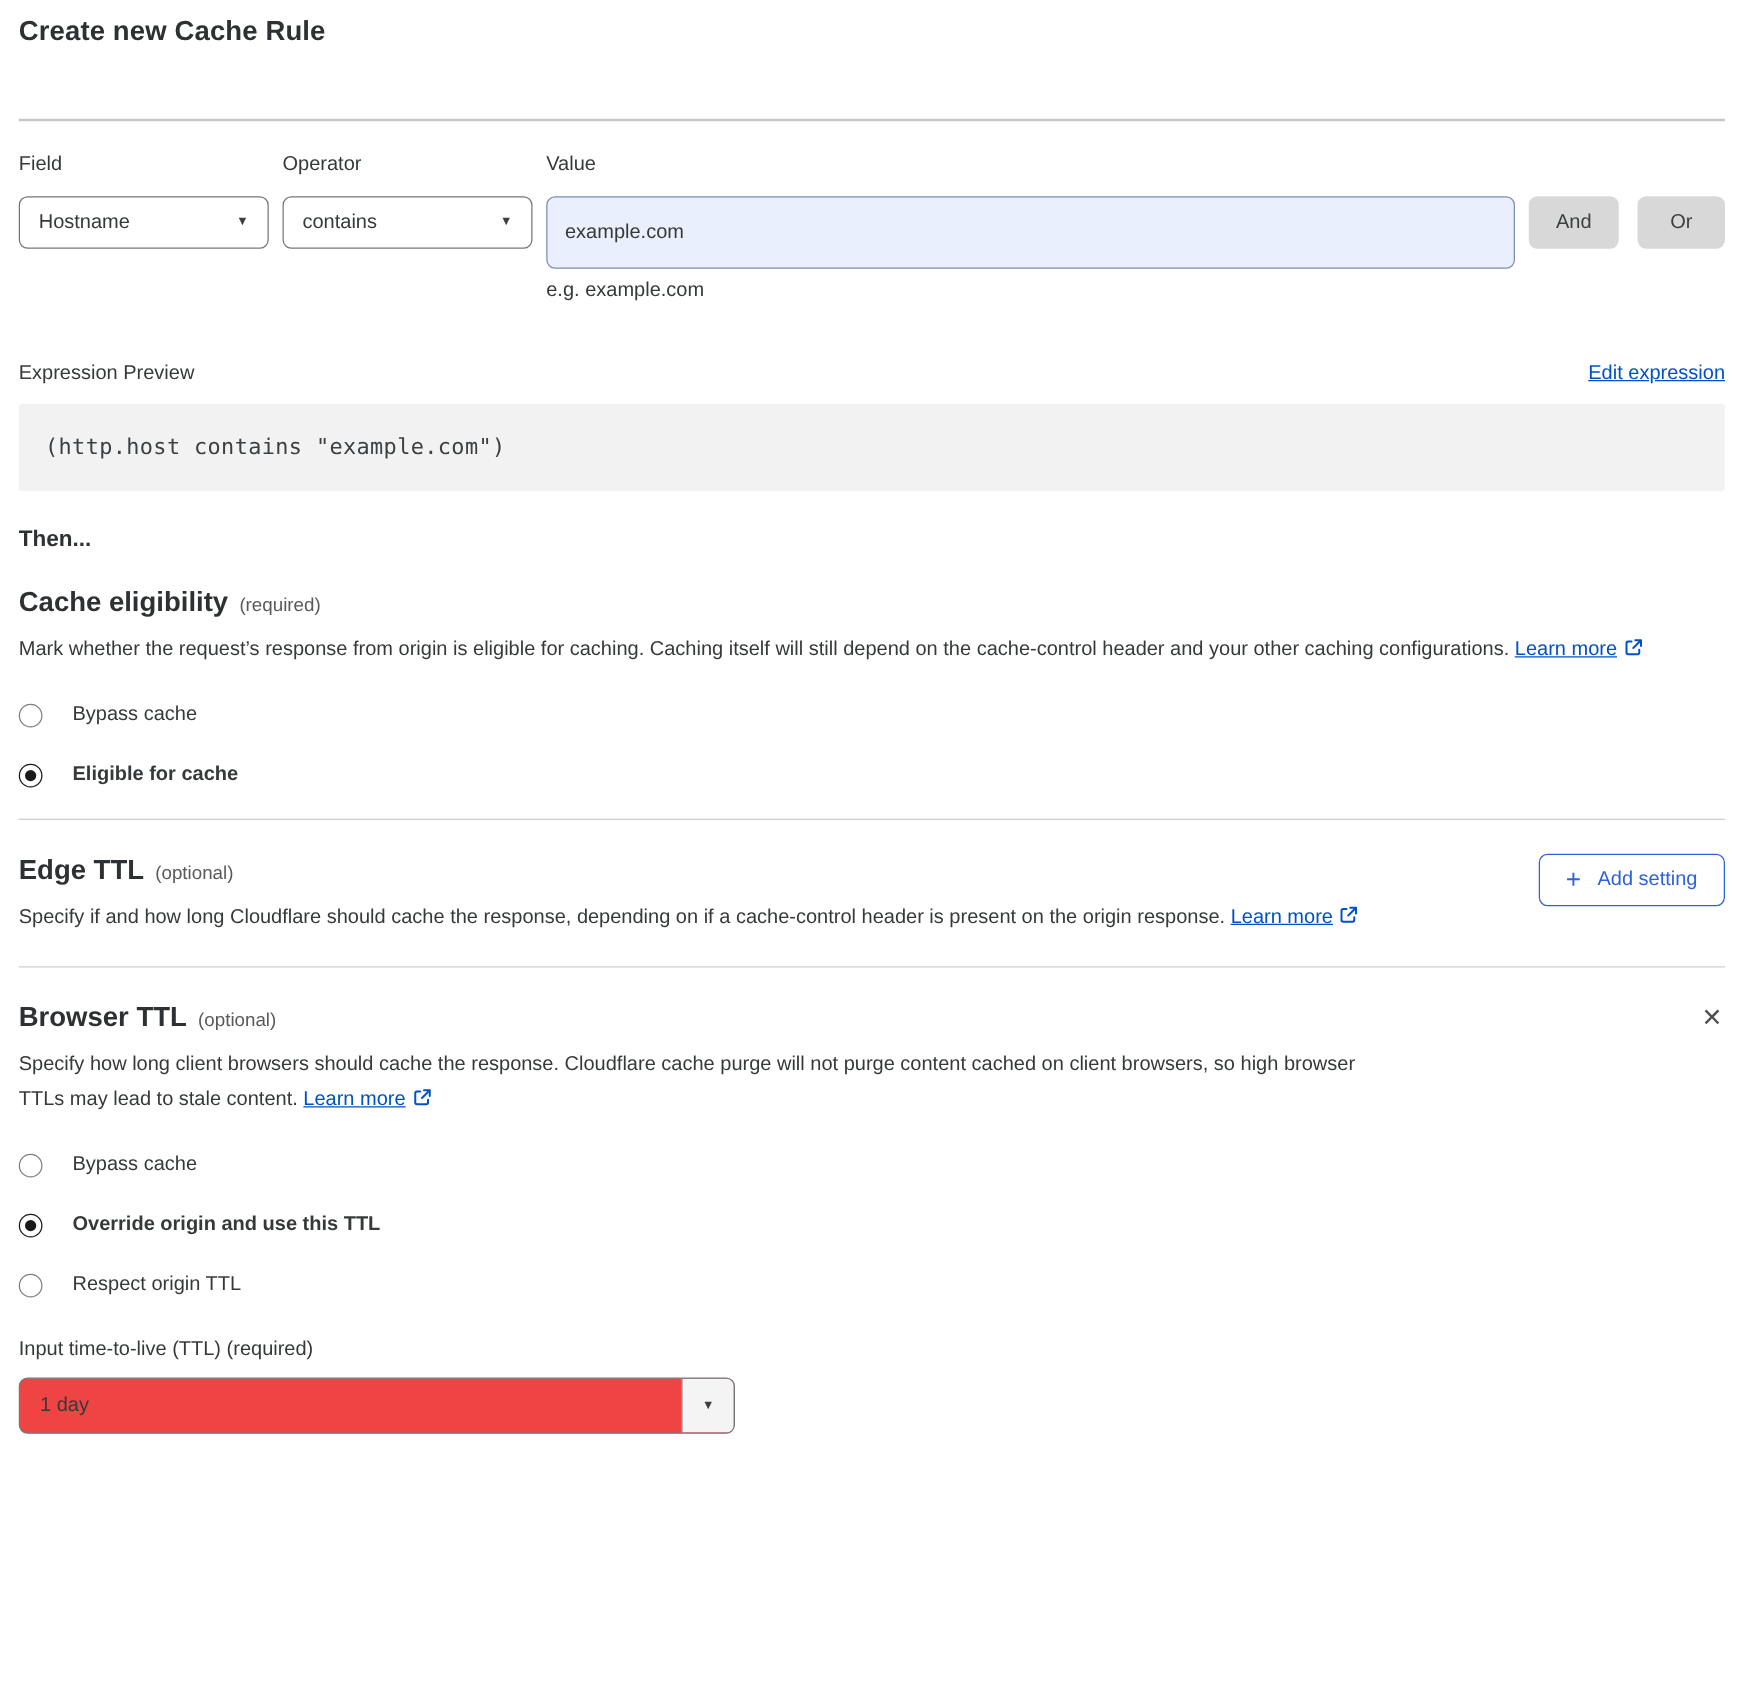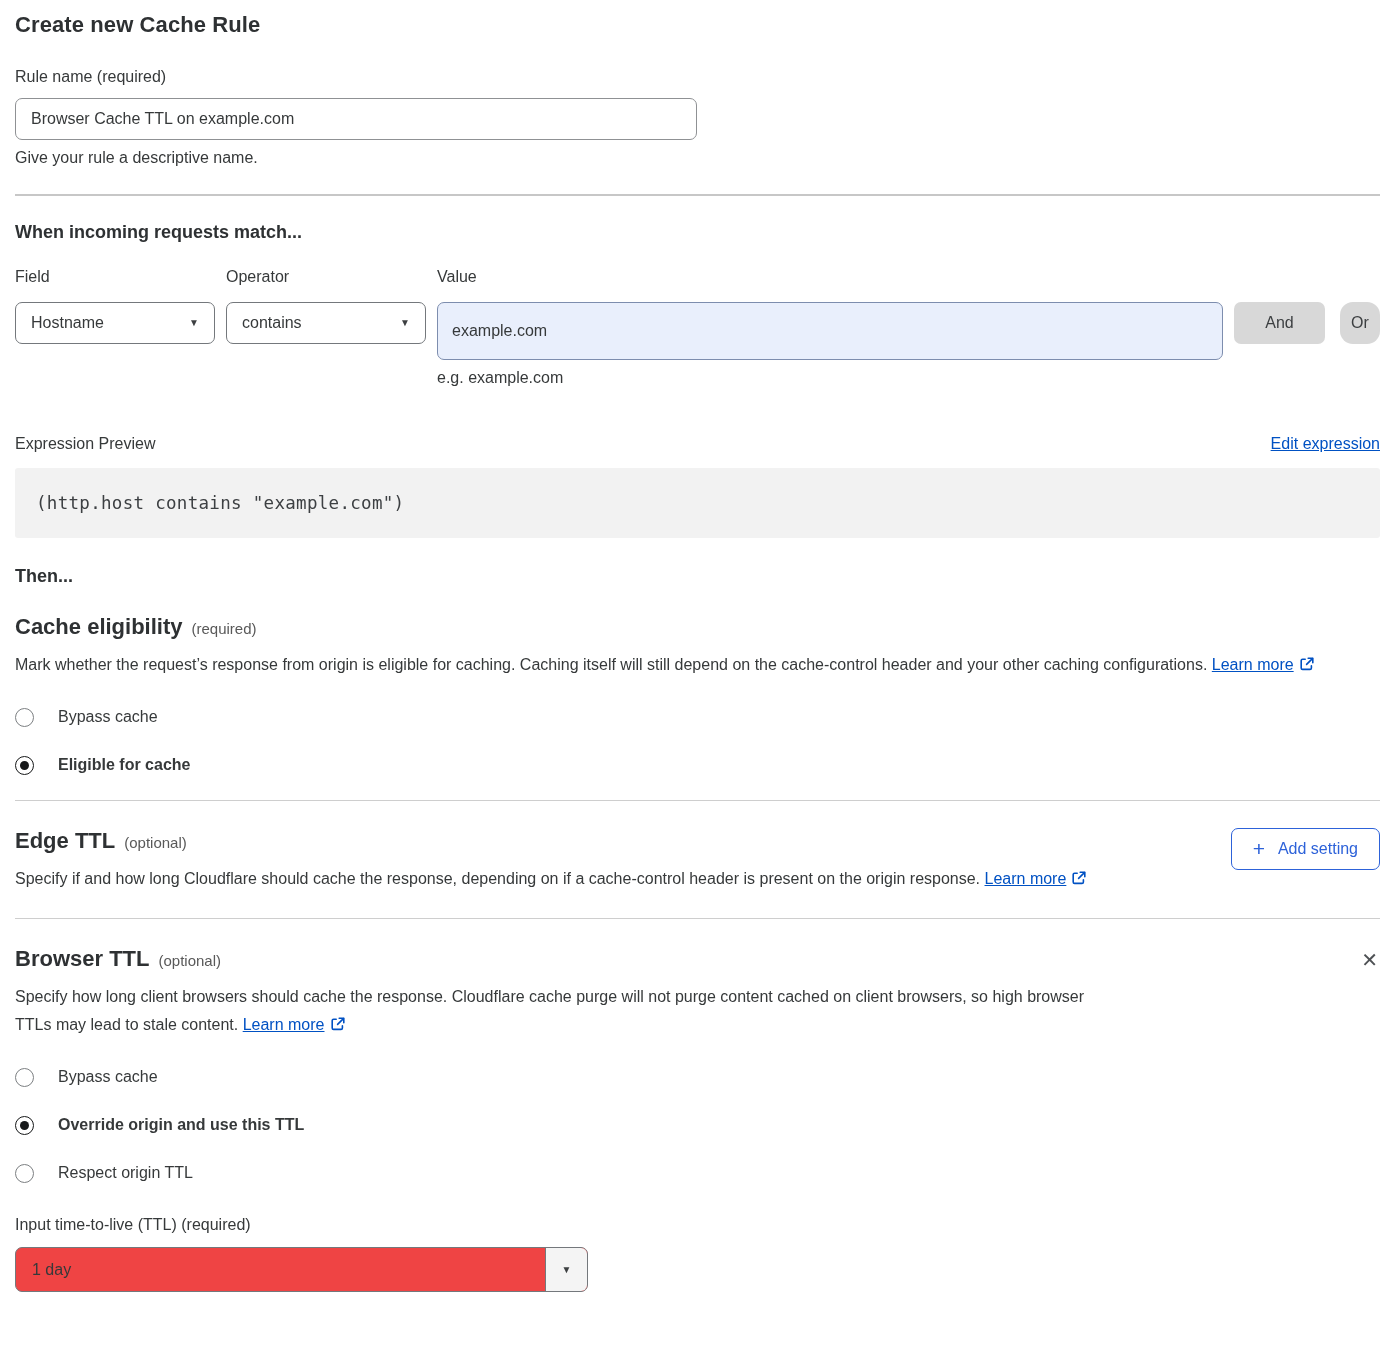--- a/index.html
+++ b/index.html
@@ -51,22 +51,22 @@
   .value-input{
     width:100%;height:58px;background:var(--value-bg);
     border:1px solid #7d8dae;border-radius:7px;padding:0 14px;
     font-size:16px;color:var(--text);font-family:"Liberation Sans",sans-serif;outline:none;
   }
   .btn-offset{margin-top:34px;}
   .gray-btn{
     height:42px;background:#d8d8d8;border:none;border-radius:7px;
     font-size:16px;color:#3c3f41;cursor:pointer;font-family:"Liberation Sans",sans-serif;
   }
-  .and-btn{width:91px;}
-  .or-btn{width:40px;margin-left:4px;border-radius:13px;}
+  .and-btn{width:72px;}
+  .or-btn{width:70px;margin-left:4px;}
 
   
   .expr-section{margin-top:48px;}
   .expr-head{display:flex;justify-content:space-between;align-items:flex-end;}
   .expr-label{font-size:16px;}
   a.link{color:var(--link-blue);text-decoration:underline;cursor:pointer;font-size:16px;}
   .code-block{
     margin-top:15px;background:#f2f2f2;border-radius:3px;
     padding:25px 21px;font-family:"DejaVu Sans Mono","Liberation Mono",monospace;
     font-size:17.5px;color:#3d4043;letter-spacing:.3px;
@@ -122,31 +122,25 @@
   .spacer-md{height:27px;}
   .spacer-sm{height:25px;}
 </style>
 </head>
 <body>
 
 <div class="page">
 
   <h1>Create new Cache Rule</h1>
 
-  <section>
-    <label class="field-label">Rule name (required)</label>
-    <input class="text-input" type="text" value="Browser Cache TTL on example.com" style="">
-    <p class="help">Give your rule a descriptive name.</p>
-  </section>
 
   <div class="spacer-md"></div>
   <hr class="divider">
 
   <section class="match-section">
-    <h2>When incoming requests match...</h2>
 
     <div class="match-row">
       <div class="match-col">
         <span class="col-label">Field</span>
         <div class="select-box w200">
           <span>Hostname</span>
           <span class="caret">▼</span>
         </div>
       </div>
 

